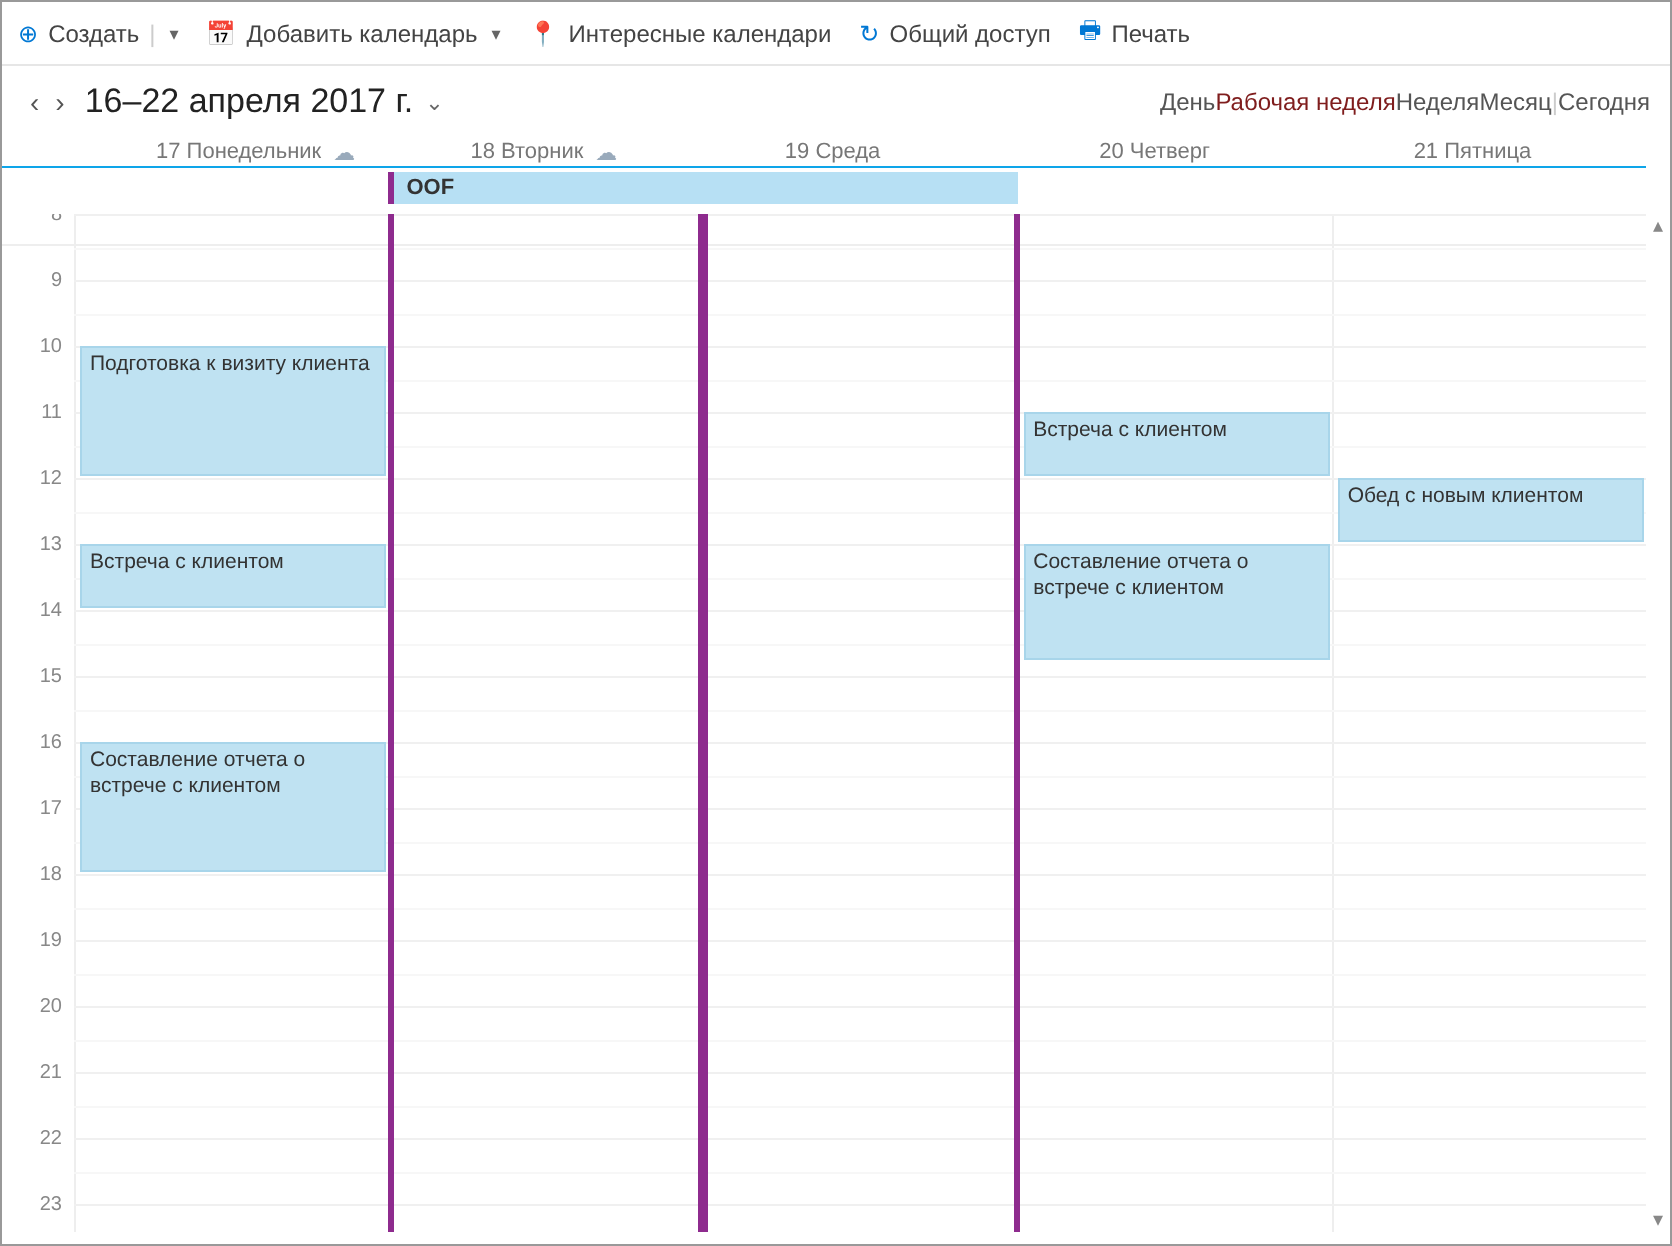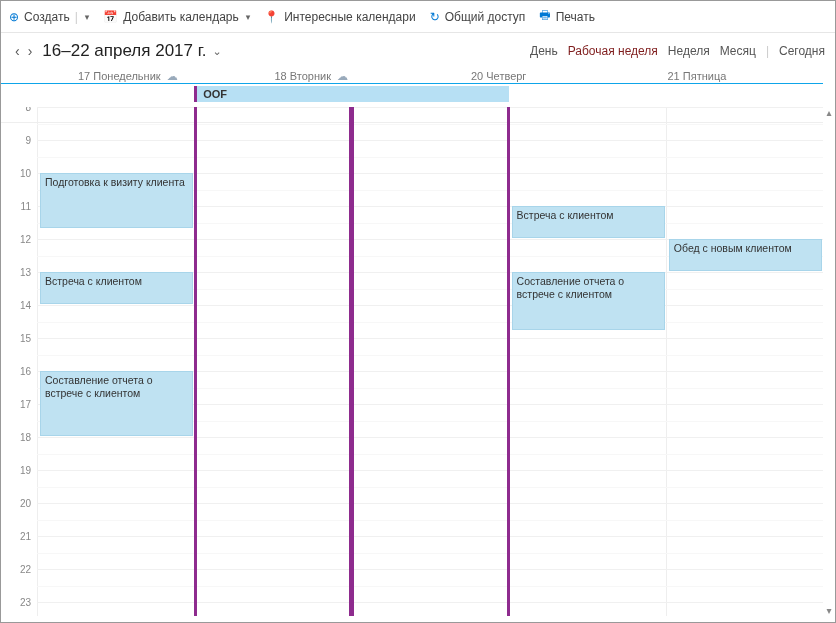--- a/index.html
+++ b/index.html
@@ -9,21 +9,21 @@
   .toolbar { display: flex; align-items: center; height: 32px; padding: 0 8px; border-bottom: 1px solid #e6e6e6; gap: 14px; }
   .tb-item { display: inline-flex; align-items: center; gap: 5px; color: #444; cursor: pointer; white-space: nowrap; }
   .tb-item .ic { color: #0078d4; font-size: 12px; }
   .chev { font-size: 9px; color: #666; margin-left: 2px; }
 
   
   .header { display: flex; align-items: center; height: 36px; padding: 0 10px; }
   .nav-arrow { font-size: 14px; color: #555; cursor: pointer; padding: 0 4px; }
   .date-range { font-size: 17px; font-weight: 400; color: #222; margin-left: 6px; display: inline-flex; align-items: center; gap: 4px; cursor: pointer; }
   .date-range .chev { font-size: 11px; }
-  .views { margin-left: auto; display: flex; gap: 10px; font-size: 12px; color: #555; }
+  .views { margin-left: auto; display: flex; font-size: 12px; color: #555; }
   .views span { cursor: pointer; }
   .views .active { color: #7f1d1d; }
   .views .sep { color: #ccc; cursor: default; }
 
   
   .dayheaders { position: absolute; top: 68px; left: 0; right: 12px; height: 14px; display: flex; font-size: 11px; color: #777; gap: 35px; }
   .gutter-spacer { width: 36px; flex-shrink: 0; }
   .dayheaders .dh { flex: 1; padding-left: 6px; display: flex; align-items: center; gap: 6px; }
   .wx { color: #9ab; font-size: 11px; }
 
@@ -102,20 +102,23 @@
 
 <div class="dayheaders">
   <div class="gutter-spacer"></div>
   <div class="dh">
       <span>17 Понедельник</span>
       <span class="wx">☁</span>
     </div>
   <div class="dh">
       <span>18 Вторник</span>
       <span class="wx">☁</span>
+    </div>
+  <div class="dh">
+      <span>19 Среда</span>
     </div>
   <div class="dh">
       <span>20 Четверг</span>
     </div>
   <div class="dh">
       <span>21 Пятница</span>
     </div>
 </div>
 
 <div class="allday-row">
@@ -145,21 +148,21 @@
       <div class="hr" style="top: 297px;">17</div>
       <div class="hr" style="top: 330px;">18</div>
       <div class="hr" style="top: 363px;">19</div>
       <div class="hr" style="top: 396px;">20</div>
       <div class="hr" style="top: 429px;">21</div>
       <div class="hr" style="top: 462px;">22</div>
       <div class="hr" style="top: 495px;">23</div>
     </div>
   <div class="cols" id="cols">
     <div class="col">
-        <div class="event" style="top: 66px; height: 55px;">
+        <div class="event" style="top: 66px; height: 65px;">
           <div class="t">Подготовка к визиту клиента</div>
         </div>
         <div class="event" style="top: 165px; height: 32px;">
           <div class="t">Встреча с клиентом</div>
         </div>
         <div class="event" style="top: 264px; height: 65px;">
           <div class="t">Составление отчета о встрече с клиентом</div>
         </div>
       </div>
     <div class="col purple"></div>

